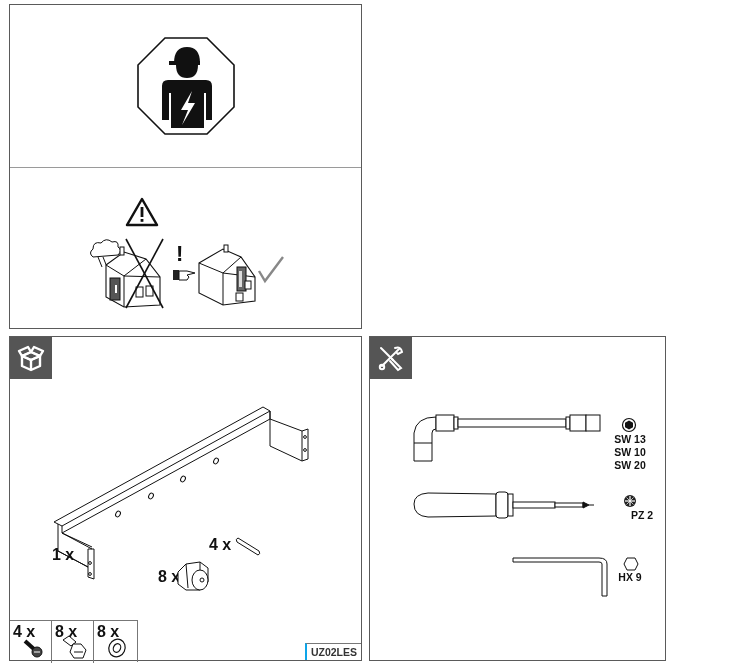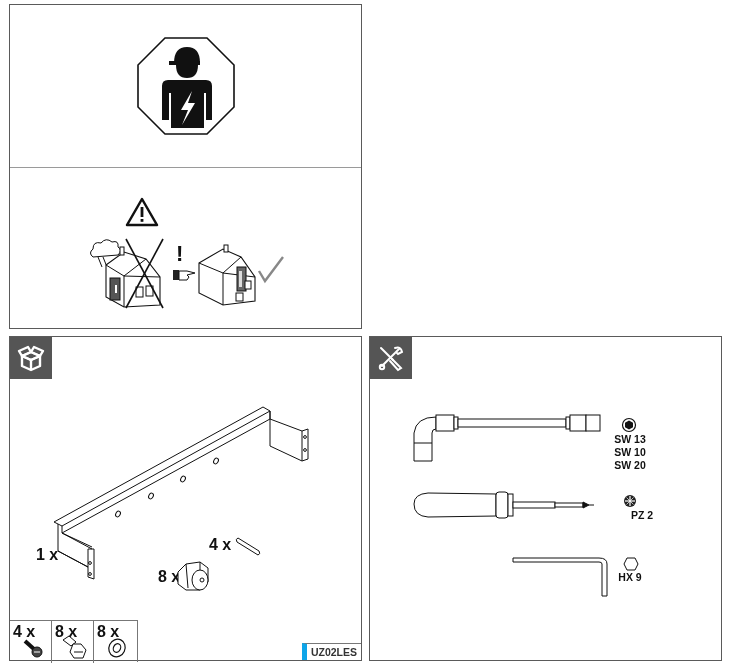--- a/index.html
+++ b/index.html
@@ -6,21 +6,21 @@
   body { width: 730px; height: 664px; position: relative; overflow: hidden;
          font-family: "Liberation Sans", sans-serif; color: #111; }
   .panel { position: absolute; border: 1.5px solid #5a5a5a; box-sizing: border-box; background: #fff; }
   .divider { position: absolute; left: 0; right: 0; height: 0; border-top: 1.5px solid #9a9a9a; }
   .corner-badge { position: absolute; left: 0; top: 0; width: 42px; height: 42px; background: #555555;
                   display: flex; align-items: center; justify-content: center; }
   .lbl { position: absolute; font-weight: bold; font-size: 16px; line-height: 1; white-space: nowrap; }
   .tool-lbl { position: absolute; font-weight: bold; font-size: 10.5px; line-height: 13px; text-align: center; }
   .part-cell { position: absolute; top: 0; width: 42px; height: 42px; border-right: 1px solid #777; box-sizing: border-box; }
   .part-cell .lbl { left: 3px; top: 3px; }
-  .code-box { position: absolute; right: 0; bottom: 0; border-left: 5px solid #0ea5e9; border-top: 1px solid #777;
+  .code-box { position: absolute; right: 0; bottom: 0; border-left: 2px solid #0ea5e9; border-top: 1px solid #777;
               font-weight: bold; font-size: 10.5px; padding: 2px 4px; color: #333; }
   svg { display: block; overflow: visible; }
 </style>
 </head>
 <body>
 
 <div class="panel" style="left:9px; top:4px; width:353px; height:325px;">
 
   <div style="position:absolute; left:126px; top:31px;">
     <svg width="100" height="100" viewBox="0 0 100 100">
@@ -133,21 +133,21 @@
         <ellipse cx="111" cy="97" rx="2.2" ry="3" transform="rotate(30 111 97)"></ellipse>
         <ellipse cx="143" cy="80" rx="2.2" ry="3" transform="rotate(30 143 80)"></ellipse>
         <ellipse cx="176" cy="62" rx="2.2" ry="3" transform="rotate(30 176 62)"></ellipse>
         <circle cx="50" cy="164" r="1.4"></circle>
         <circle cx="50" cy="175" r="1.4"></circle>
         <circle cx="265" cy="38" r="1.4"></circle>
         <circle cx="265" cy="51" r="1.4"></circle>
       </g>
     </svg>
   </div>
-  <div class="lbl" style="left:26px; top:210px;">1 x</div>
+  <div class="lbl" style="left:42px; top:210px;">1 x</div>
 
   <div class="lbl" style="left:199px; top:200px;">4 x</div>
   <div style="position:absolute; left:225px; top:199px;">
     <svg width="28" height="20" viewBox="0 0 28 20">
       <g fill="#fff" stroke="#111" stroke-width="1">
         <path d="M3,2 L24,15 Q26,18 23,19 L2,6 Q0,3 3,2 Z"></path>
       </g>
     </svg>
   </div>
 
@@ -198,21 +198,21 @@
             <ellipse cx="11" cy="11" rx="3.5" ry="4.5" transform="rotate(25 11 11)"></ellipse>
           </g>
         </svg>
       </div>
     </div>
   </div>
 
   <div class="code-box">UZ02LES</div>
 </div>
 
-<div class="panel" style="left:369px; top:336px; width:353px; height:325px;">
+<div class="panel" style="left:369px; top:336px; width:297px; height:325px;">
   <div class="corner-badge">
     <svg width="28" height="28" viewBox="0 0 28 28">
       <g fill="none" stroke="#fff" stroke-width="2" stroke-linecap="round">
         <line x1="4" y1="4" x2="16" y2="16"></line>
         <path d="M15,15 L24,24 L21,26 L13,17"></path>
         <path d="M18,4 Q24,2 25,8 L21,10 L19,8 L22,5"></path>
         <line x1="18" y1="9" x2="5" y2="22"></line>
         <circle cx="5" cy="23" r="2.2"></circle>
       </g>
     </svg>

